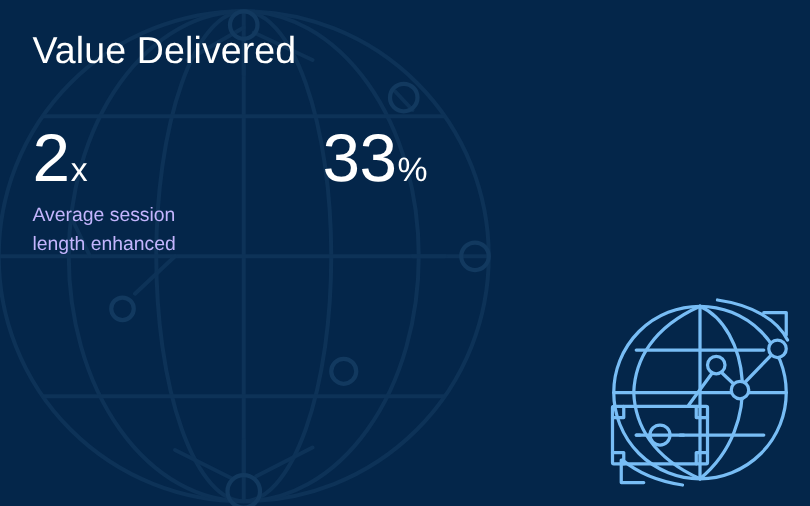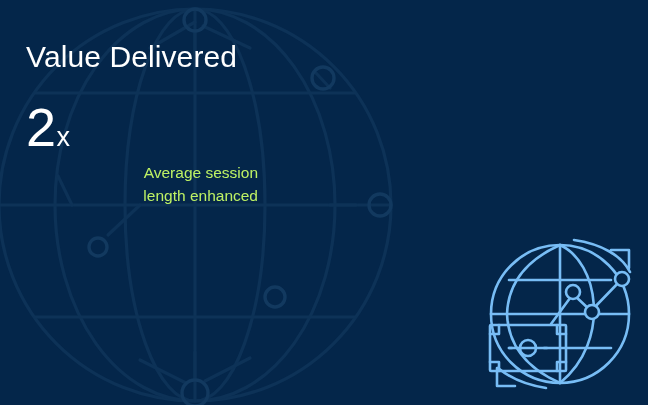--- a/index.html
+++ b/index.html
@@ -27,21 +27,21 @@
   #content {
     position: absolute;
     left: 0;
     top: 0;
     width: 648px;
     height: 405px;
   }
   .page-title {
     position: absolute;
     left: 26px;
-    top: 40px;
+    top: 24px;
     font-size: 30px;
     font-weight: 400;
     color: #ffffff;
     letter-spacing: 0.1px;
     white-space: nowrap;
   }
   .stats-row {
     position: absolute;
     left: 26px;
     top: 100px;
@@ -68,24 +68,23 @@
   .stat-unit {
     font-size: 27px;
     font-weight: 300;
     line-height: 1;
     margin-left: 1px;
   }
   .stat-desc {
     margin-top: 12px;
     font-size: 15.5px;
     font-weight: 400;
-    color: #bef264;
+    color: #c4b5fd;
     line-height: 1.47;
     white-space: pre-line;
-    text-align: right;
   }
   #value-icon {
     position: absolute;
     left: 478px;
     top: 228px;
     width: 164px;
     height: 172px;
   }
 </style>
 </head>
@@ -136,20 +135,24 @@
       <div class="stat">
         <div class="stat-value">
           <span class="stat-number">2</span>
           <span class="stat-unit">x</span>
         </div>
         <div class="stat-desc">Average session
 length enhanced</div>
       </div>
 
       <div class="stat">
+        <div class="stat-value">
+          <span class="stat-number">33</span>
+          <span class="stat-unit">%</span>
+        </div>
       </div>
 
     </div>
 
     <svg id="value-icon" viewBox="0 0 164 172">
       <g fill="none" stroke="#78bdf5" stroke-width="2.6" stroke-linecap="round" stroke-linejoin="round">
 
         <circle cx="82" cy="86" r="69"></circle>
 
         <line x1="13" y1="86" x2="151" y2="86"></line>

